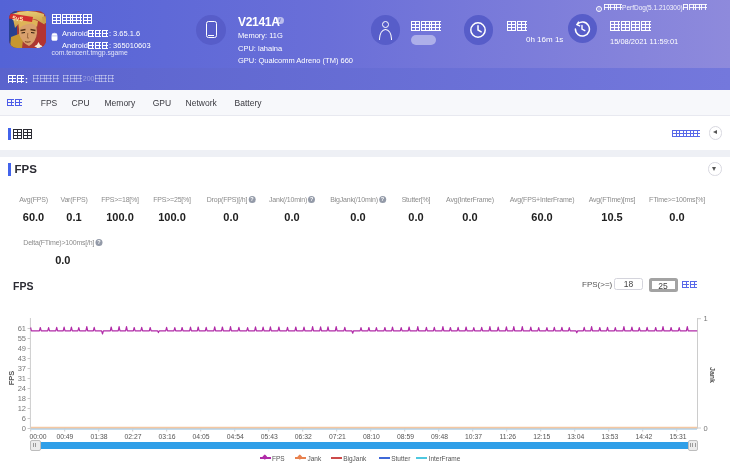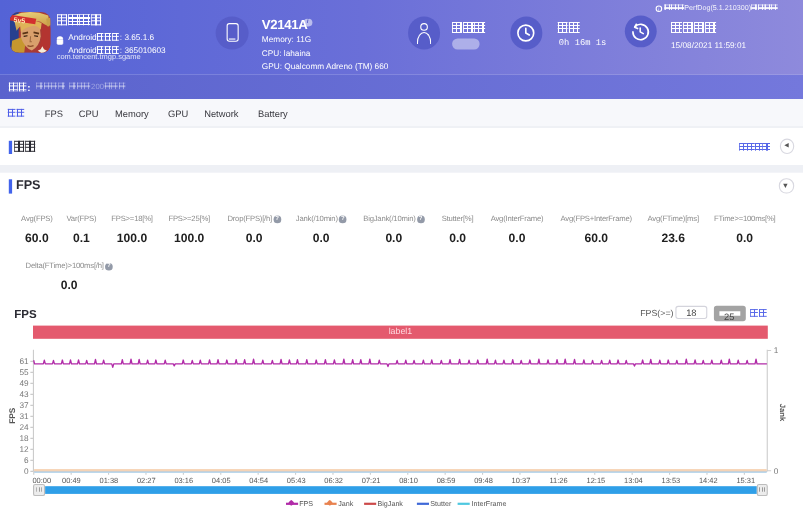--- a/index.html
+++ b/index.html
@@ -85,21 +85,21 @@
   <div class="abs" style="left:378.5px;top:28.5px;width:13px;height:11px;border:1.3px solid #fff;border-radius:50% 50% 0 0/ 90% 90% 0 0;border-bottom:none;"></div>
   <div class="abs wt" style="left:410.5px;top:20px;font-size:11px;font-weight:bold;"><i class="c"></i><i class="c"></i><i class="c"></i></div>
   <div class="abs" style="left:410.5px;top:34.6px;width:25.5px;height:10px;border-radius:5px;background:rgba(255,255,255,.42);"></div>
 
   <div class="circ" style="left:463.5px;top:15.3px;width:29.4px;height:29.4px;"></div>
   <svg class="abs" style="left:469px;top:21px" width="18" height="18" viewBox="0 0 18 18">
       <circle cx="9" cy="9" r="7.2" fill="none" stroke="#fff" stroke-width="1.5"></circle>
       <path d="M9 4.8V9l3.2 1.8" fill="none" stroke="#fff" stroke-width="1.5" stroke-linecap="round"></path>
     </svg>
   <div class="abs wt" style="left:506.8px;top:20px;font-size:11px;font-weight:bold;"><i class="c"></i><i class="c"></i></div>
-  <div class="abs wt" style="left:508px;top:35px;font-size:8px;font-family:Liberation Mono, monospace;">0h 16m 1s</div>
+  <div class="abs wt" style="left:526px;top:35px;font-size:8px;">0h 16m 1s</div>
 
   <div class="circ" style="left:567.5px;top:14px;width:29.4px;height:29.4px;"></div>
   <svg class="abs" style="left:573px;top:19.5px" width="18" height="18" viewBox="0 0 18 18">
       <path d="M4.2 4.4A7 7 0 1 1 2.4 9" fill="none" stroke="#fff" stroke-width="1.5" stroke-linecap="round"></path>
       <path d="M5.8 1.6L3.9 4.7l3.3 1.4" fill="none" stroke="#fff" stroke-width="1.4" stroke-linejoin="round"></path>
       <path d="M9 5.4V9l2.8 1.6" fill="none" stroke="#fff" stroke-width="1.4" stroke-linecap="round"></path>
     </svg>
   <div class="abs wt" style="left:610px;top:20px;font-size:11px;font-weight:bold;"><i class="c"></i><i class="c"></i><i class="c"></i><i class="c"></i></div>
   <div class="abs wt" style="left:610px;top:36.5px;font-size:7.5px;">15/08/2021 11:59:01</div>
 
@@ -165,37 +165,36 @@
   <div class="statcol" style="left:470px;top:195.5px;">
       <div class="lb">Avg(InterFrame)</div>
       <div class="vl">0.0</div>
     </div>
   <div class="statcol" style="left:542px;top:195.5px;">
       <div class="lb">Avg(FPS+InterFrame)</div>
       <div class="vl">60.0</div>
     </div>
   <div class="statcol" style="left:612px;top:195.5px;">
       <div class="lb">Avg(FTime)[ms]</div>
-      <div class="vl">23.6</div>
+      <div class="vl">10.5</div>
     </div>
   <div class="statcol" style="left:677px;top:195.5px;">
       <div class="lb">FTime&gt;=100ms[%]</div>
       <div class="vl">0.0</div>
     </div>
   <div class="statcol" style="left:62.8px;top:238.5px;">
       <div class="lb">Delta(FTime)&gt;100ms[/h]<span class="q">?</span></div>
       <div class="vl">0.0</div>
     </div>
 
   <div class="abs" style="left:13px;top:279.5px;font-size:10.5px;font-weight:bold;color:#2b2b33;">FPS</div>
   <div class="abs" style="left:582px;top:279.5px;font-size:8px;color:#555;">FPS(&gt;=)</div>
   <div class="abs" style="left:614px;top:277.8px;width:29px;height:12.6px;border:1px solid #d4d4dc;border-radius:2.5px;background:#fff;font-size:8.5px;color:#444;text-align:center;line-height:11.5px;">18</div>
-  <div class="abs" style="left:648.5px;top:277.8px;width:29px;height:14px;border:5px solid #a3a3a3;border-radius:2.5px;background:#fff;font-size:8.5px;color:#444;text-align:center;line-height:11.5px;">25</div>
+  <div class="abs" style="left:648.5px;top:277.8px;width:29px;height:14px;border:3px solid #a3a3a3;border-radius:2.5px;background:#fff;font-size:8.5px;color:#444;text-align:center;line-height:11.5px;">25</div>
   <div class="abs" style="left:682px;top:279.5px;font-size:8.5px;color:#5868e8;"><i class="c"></i><i class="c"></i></div>
-  <div class="abs" style="left:30px;top:296px;width:668px;height:12px;background:#e45a6e;color:#ffd9e0;font-size:8px;text-align:center;line-height:12px;">label1</div>
   <svg class="abs" style="left:0;top:310px;" width="730" height="134" viewBox="0 0 730 134">
     <g stroke="#ccc" stroke-width="1" fill="none">
       <line x1="30.4" y1="8" x2="30.4" y2="118.5"></line>
       <line x1="697.5" y1="8" x2="697.5" y2="118.5"></line>
       <line x1="30.4" y1="118.5" x2="697.5" y2="118.5"></line>
       <line x1="697.5" y1="8.7" x2="701" y2="8.7"></line>
       <line x1="697.5" y1="118" x2="701" y2="118"></line>
       <line x1="27.6" y1="18.5" x2="30.4" y2="18.5"></line>
         <line x1="27.6" y1="28.5" x2="30.4" y2="28.5"></line>
         <line x1="27.6" y1="38.5" x2="30.4" y2="38.5"></line>

